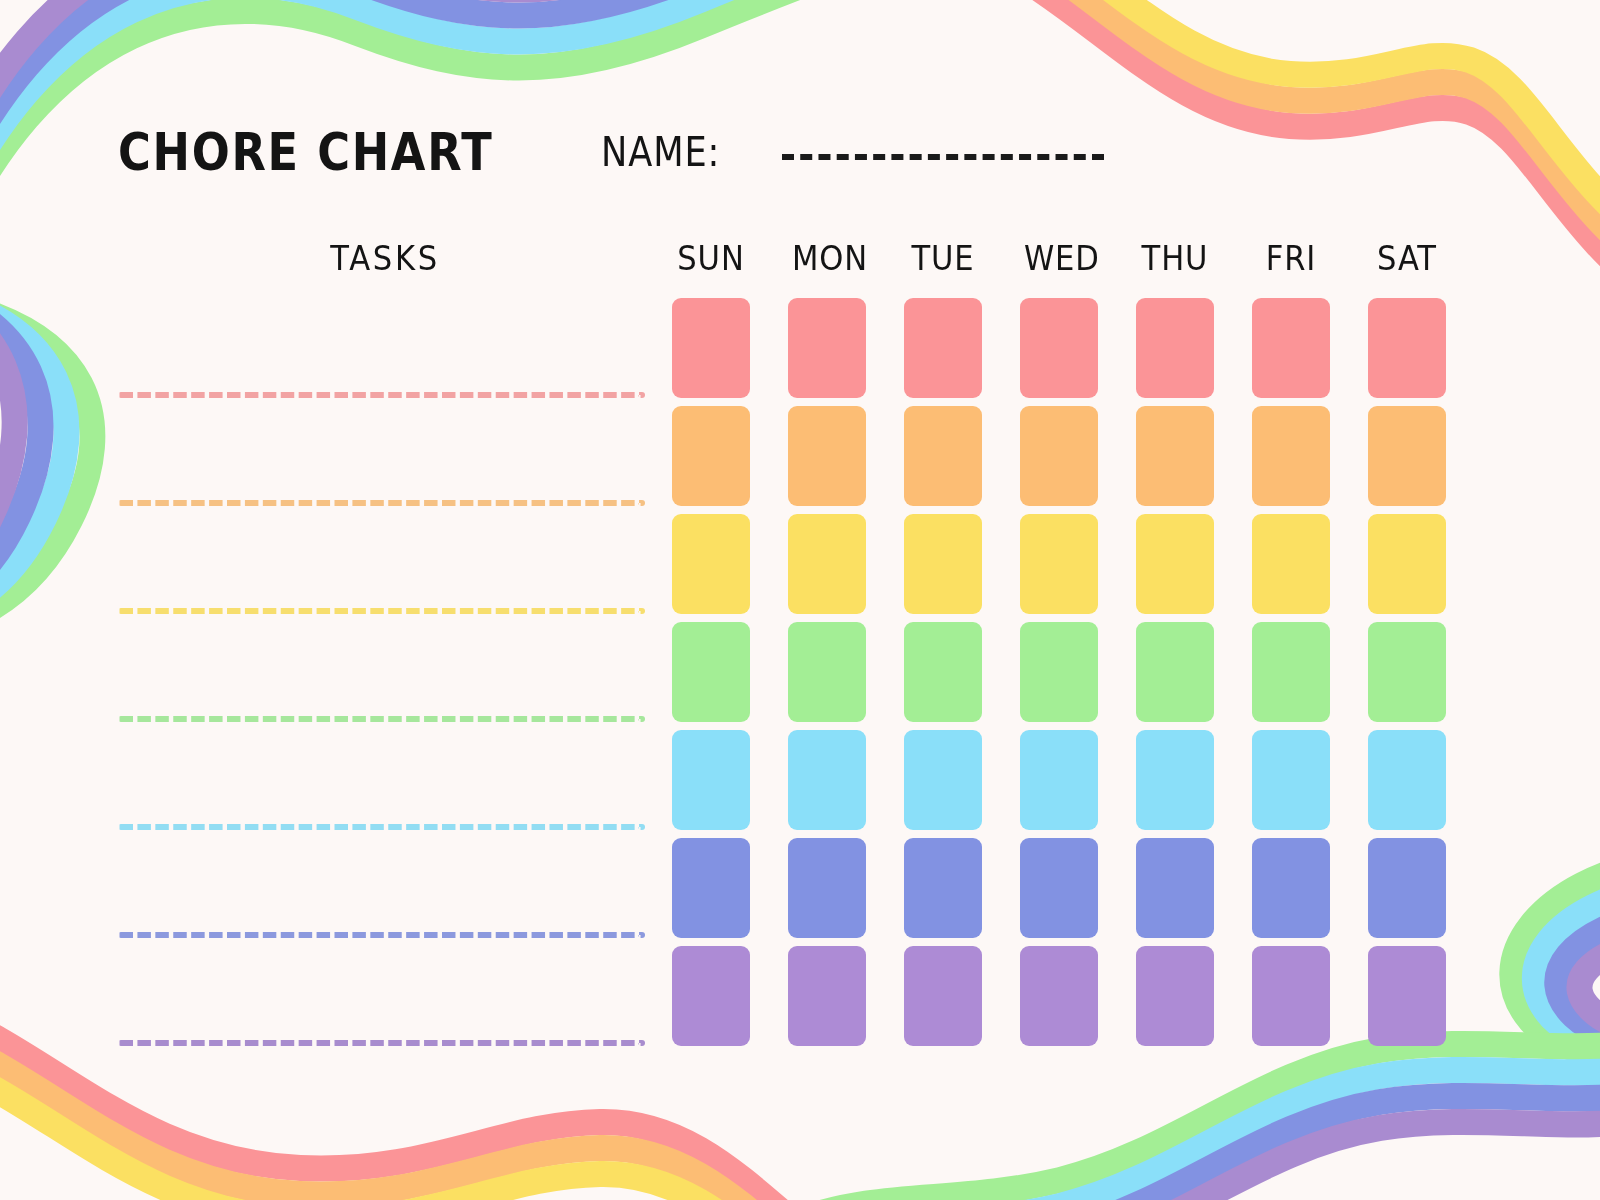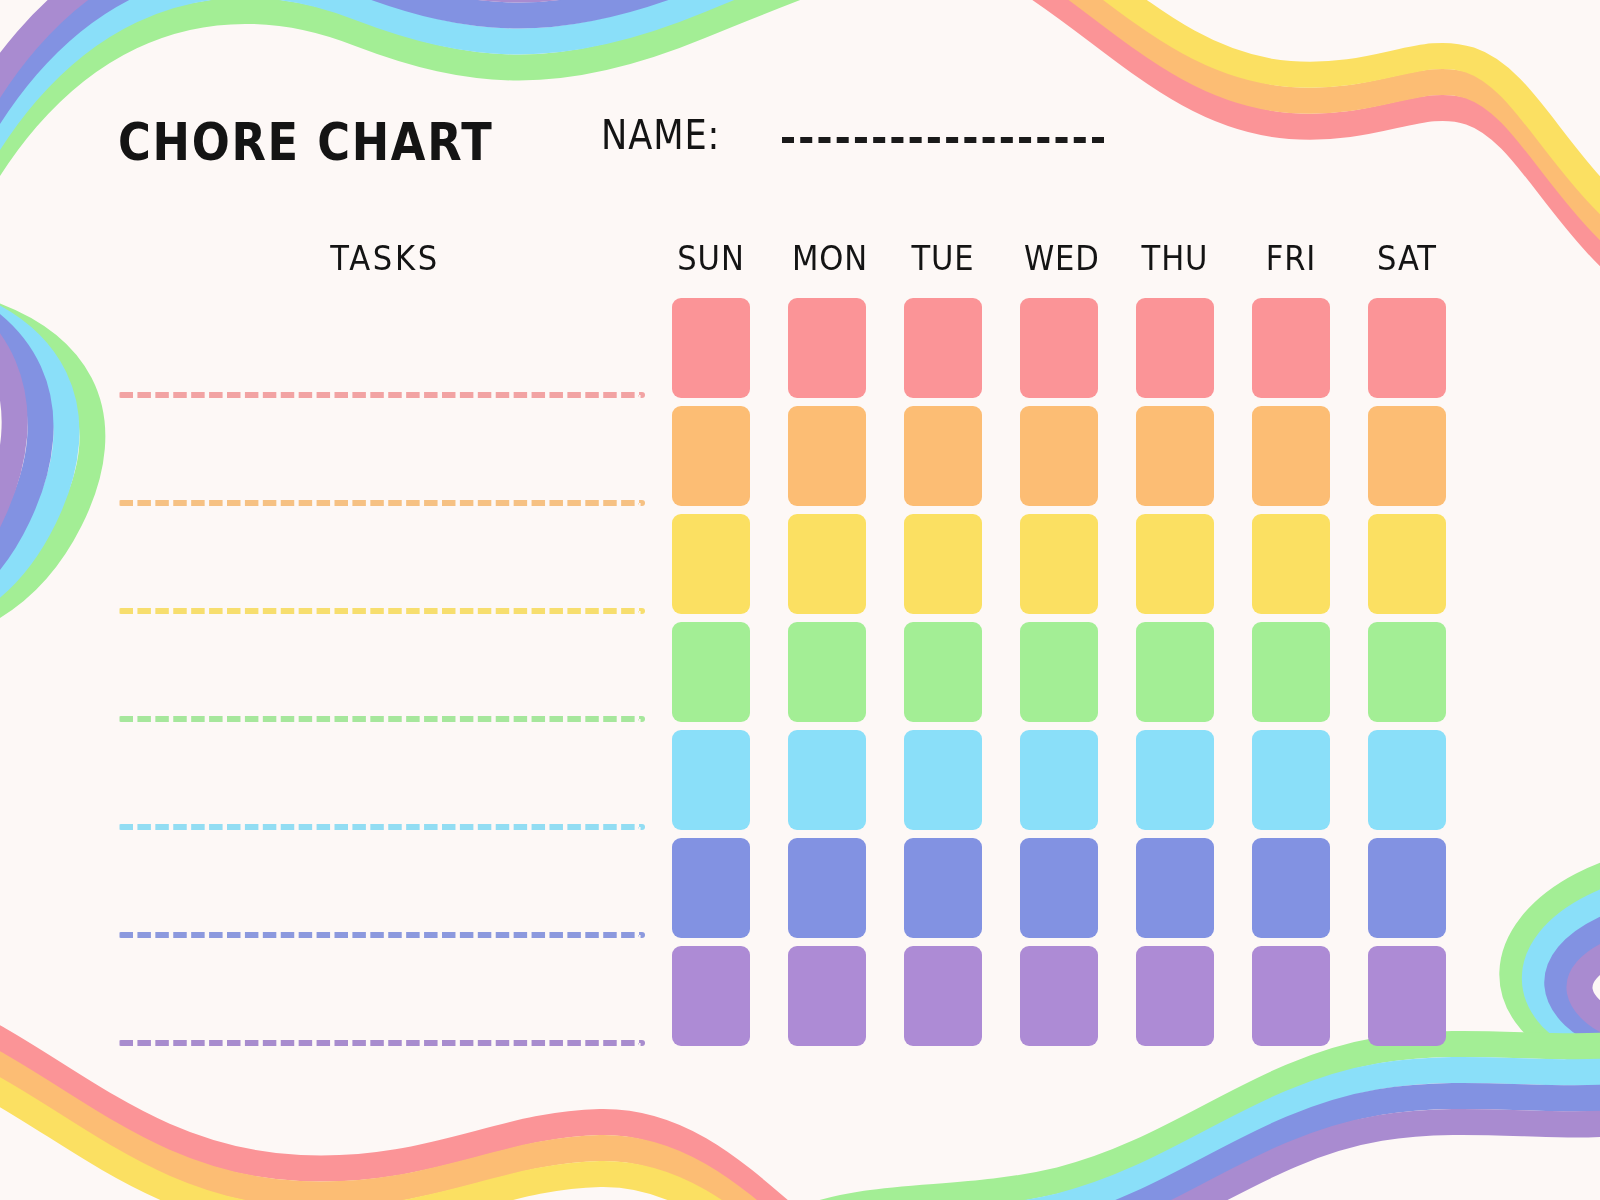--- a/index.html
+++ b/index.html
@@ -34,21 +34,21 @@
   }
 
   
   .header {
     position: absolute;
     left: 118px;
     top: 112px;
     width: 1360px;
     height: 80px;
     display: flex;
-    align-items: flex-start;
+    align-items: center;
   }
   .chart-title {
     font-family: "DejaVu Sans", sans-serif;
     font-size: 52px;
     font-weight: 700;
     letter-spacing: 2px;
     color: #141414;
     transform: scaleX(0.86);
     transform-origin: left bottom;
     white-space: nowrap;

